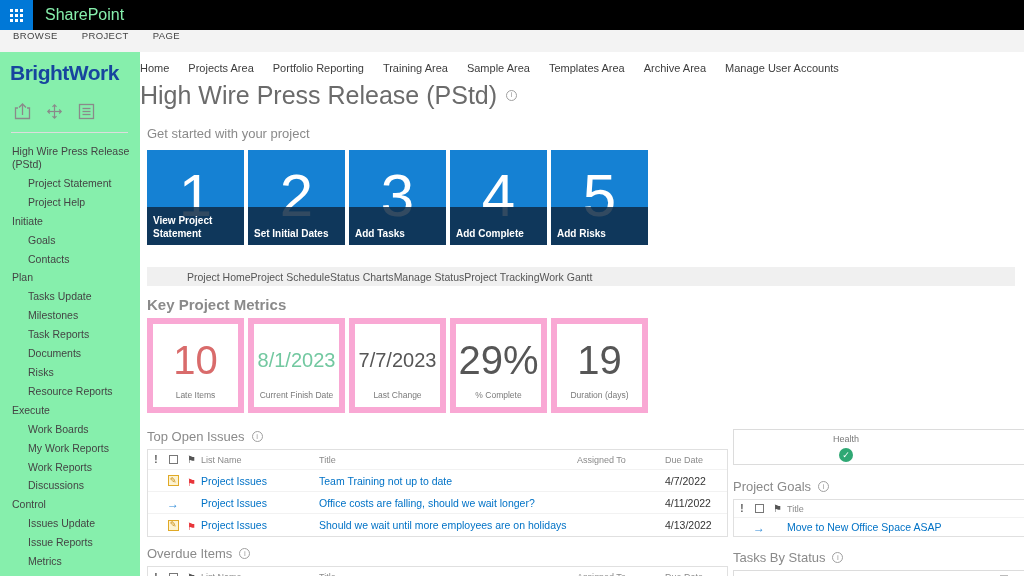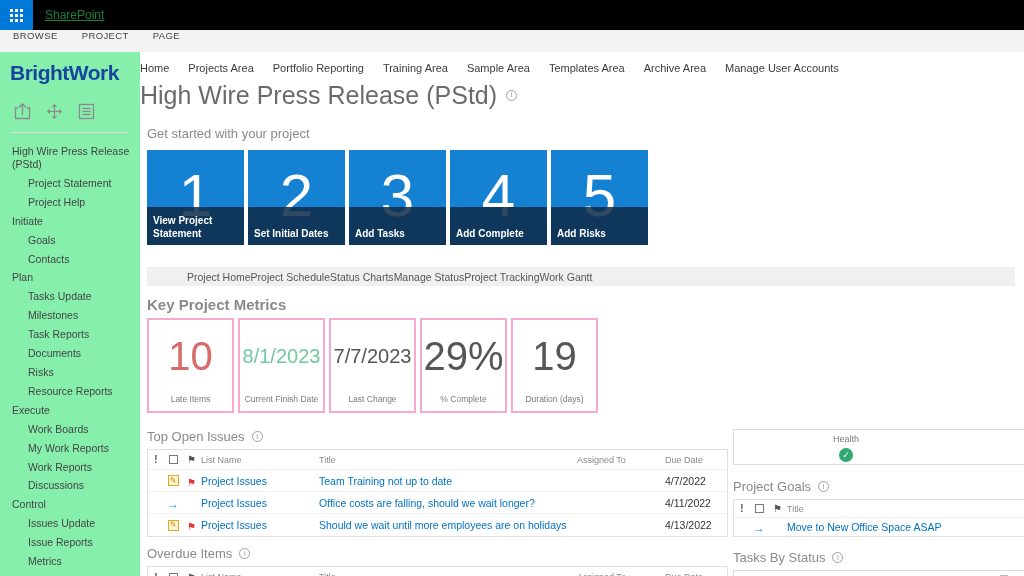--- a/index.html
+++ b/index.html
@@ -6,21 +6,21 @@
   html,body { background:#fff; }
   .screen {
     position:relative; width:1024px; height:576px; overflow:hidden;
     background:#fff; font-family:"Liberation Sans", sans-serif; color:#333;
   }
 
   
   .suite-bar { position:absolute; top:0; left:0; width:100%; height:30px; background:#000; display:flex; align-items:center; }
   .waffle { width:33px; height:30px; background:#0078d7; display:grid; grid-template-columns:repeat(3,3px); grid-auto-rows:3px; gap:2px; place-content:center; cursor:pointer; }
   .waffle i { background:#fff; width:3px; height:3px; display:block; }
-  .suite-title { color:#15803d; font-size:12px; margin-left:12px; cursor:pointer;text-decoration:underline; }
+  .suite-title { color:#86efac; font-size:16px; margin-left:12px; cursor:pointer; }
 
   
   .ribbon { position:absolute; top:30px; left:0; width:100%; height:22px; background:#f3f3f3; display:flex; gap:24px; padding-left:13px; }
   .ribbon span { font-size:9.5px; color:#444; letter-spacing:.4px; cursor:pointer; }
 
   
   .sidebar { position:absolute; top:52px; left:0; width:140px; bottom:0; background:#86efac; }
   .logo { font-size:21px; font-weight:bold; color:#17459e; padding:9px 0 0 10px; letter-spacing:-.5px; }
   .side-icons { display:flex; gap:13px; padding:17px 0 0 13px; align-items:center; }
   .side-icons .sicon { cursor:pointer; display:block; }
@@ -42,21 +42,21 @@
   .tile { position:relative; width:97px; height:95px; background:#1581d3; cursor:pointer; overflow:hidden; }
   .tile-num { position:absolute; inset:0; line-height:92px; text-align:center; font-size:60px; color:#fff; z-index:1; }
   .tile-bottom { position:absolute; left:0; right:0; bottom:0; height:38px; background:rgba(14,42,69,.85); z-index:2; }
   .tile-label { position:absolute; left:6px; right:3px; bottom:5px; font-size:10px; font-weight:bold; color:#fff; z-index:3; line-height:1.25; }
 
   .view-tabs { margin:22px 0 0 7px; width:868px; height:19px; background:#f0f0f0; display:flex; align-items:center; padding-left:40px; }
   .view-tabs span { font-size:10.5px; color:#555; white-space:nowrap; cursor:pointer; }
 
   .metrics-heading { margin:10px 0 0 7px; font-size:15px; color:#8a8a8a; }
   .cards { display:flex; gap:4px; margin:5px 0 0 7px; }
-  .card { position:relative; width:87px; height:95px; border:2px solid #f9a8d4; background:#fff;padding-left:19px; }
+  .card { position:relative; width:97px; height:95px; border:6px solid #f9a8d4; background:#fff;padding-left:19px; }
   .card-value { position:absolute; top:0; left:0; right:0; height:72px; display:flex; align-items:center; justify-content:center; }
   .v-lg { font-size:40px; } .v-md { font-size:20px; }
   .v-red { color:#d96b6b; } .v-green { color:#72c8a0; } .v-gray { color:#565656; }
   .card-label { position:absolute; left:2px; right:2px; bottom:7px; text-align:center; font-size:8.5px; color:#7a7a7a; }
 
   .lower { position:relative; margin-top:16px; }
   .col-left { margin-left:7px; width:581px; }
   .sec-heading { font-size:13px; color:#8a8a8a; display:flex; align-items:center; gap:7px; }
   .tbl { border:1px solid #e0e0e0; margin-top:5px; background:#fff; }
   .trow { display:flex; align-items:center; height:22px; border-bottom:1px solid #f2f2f2; }

